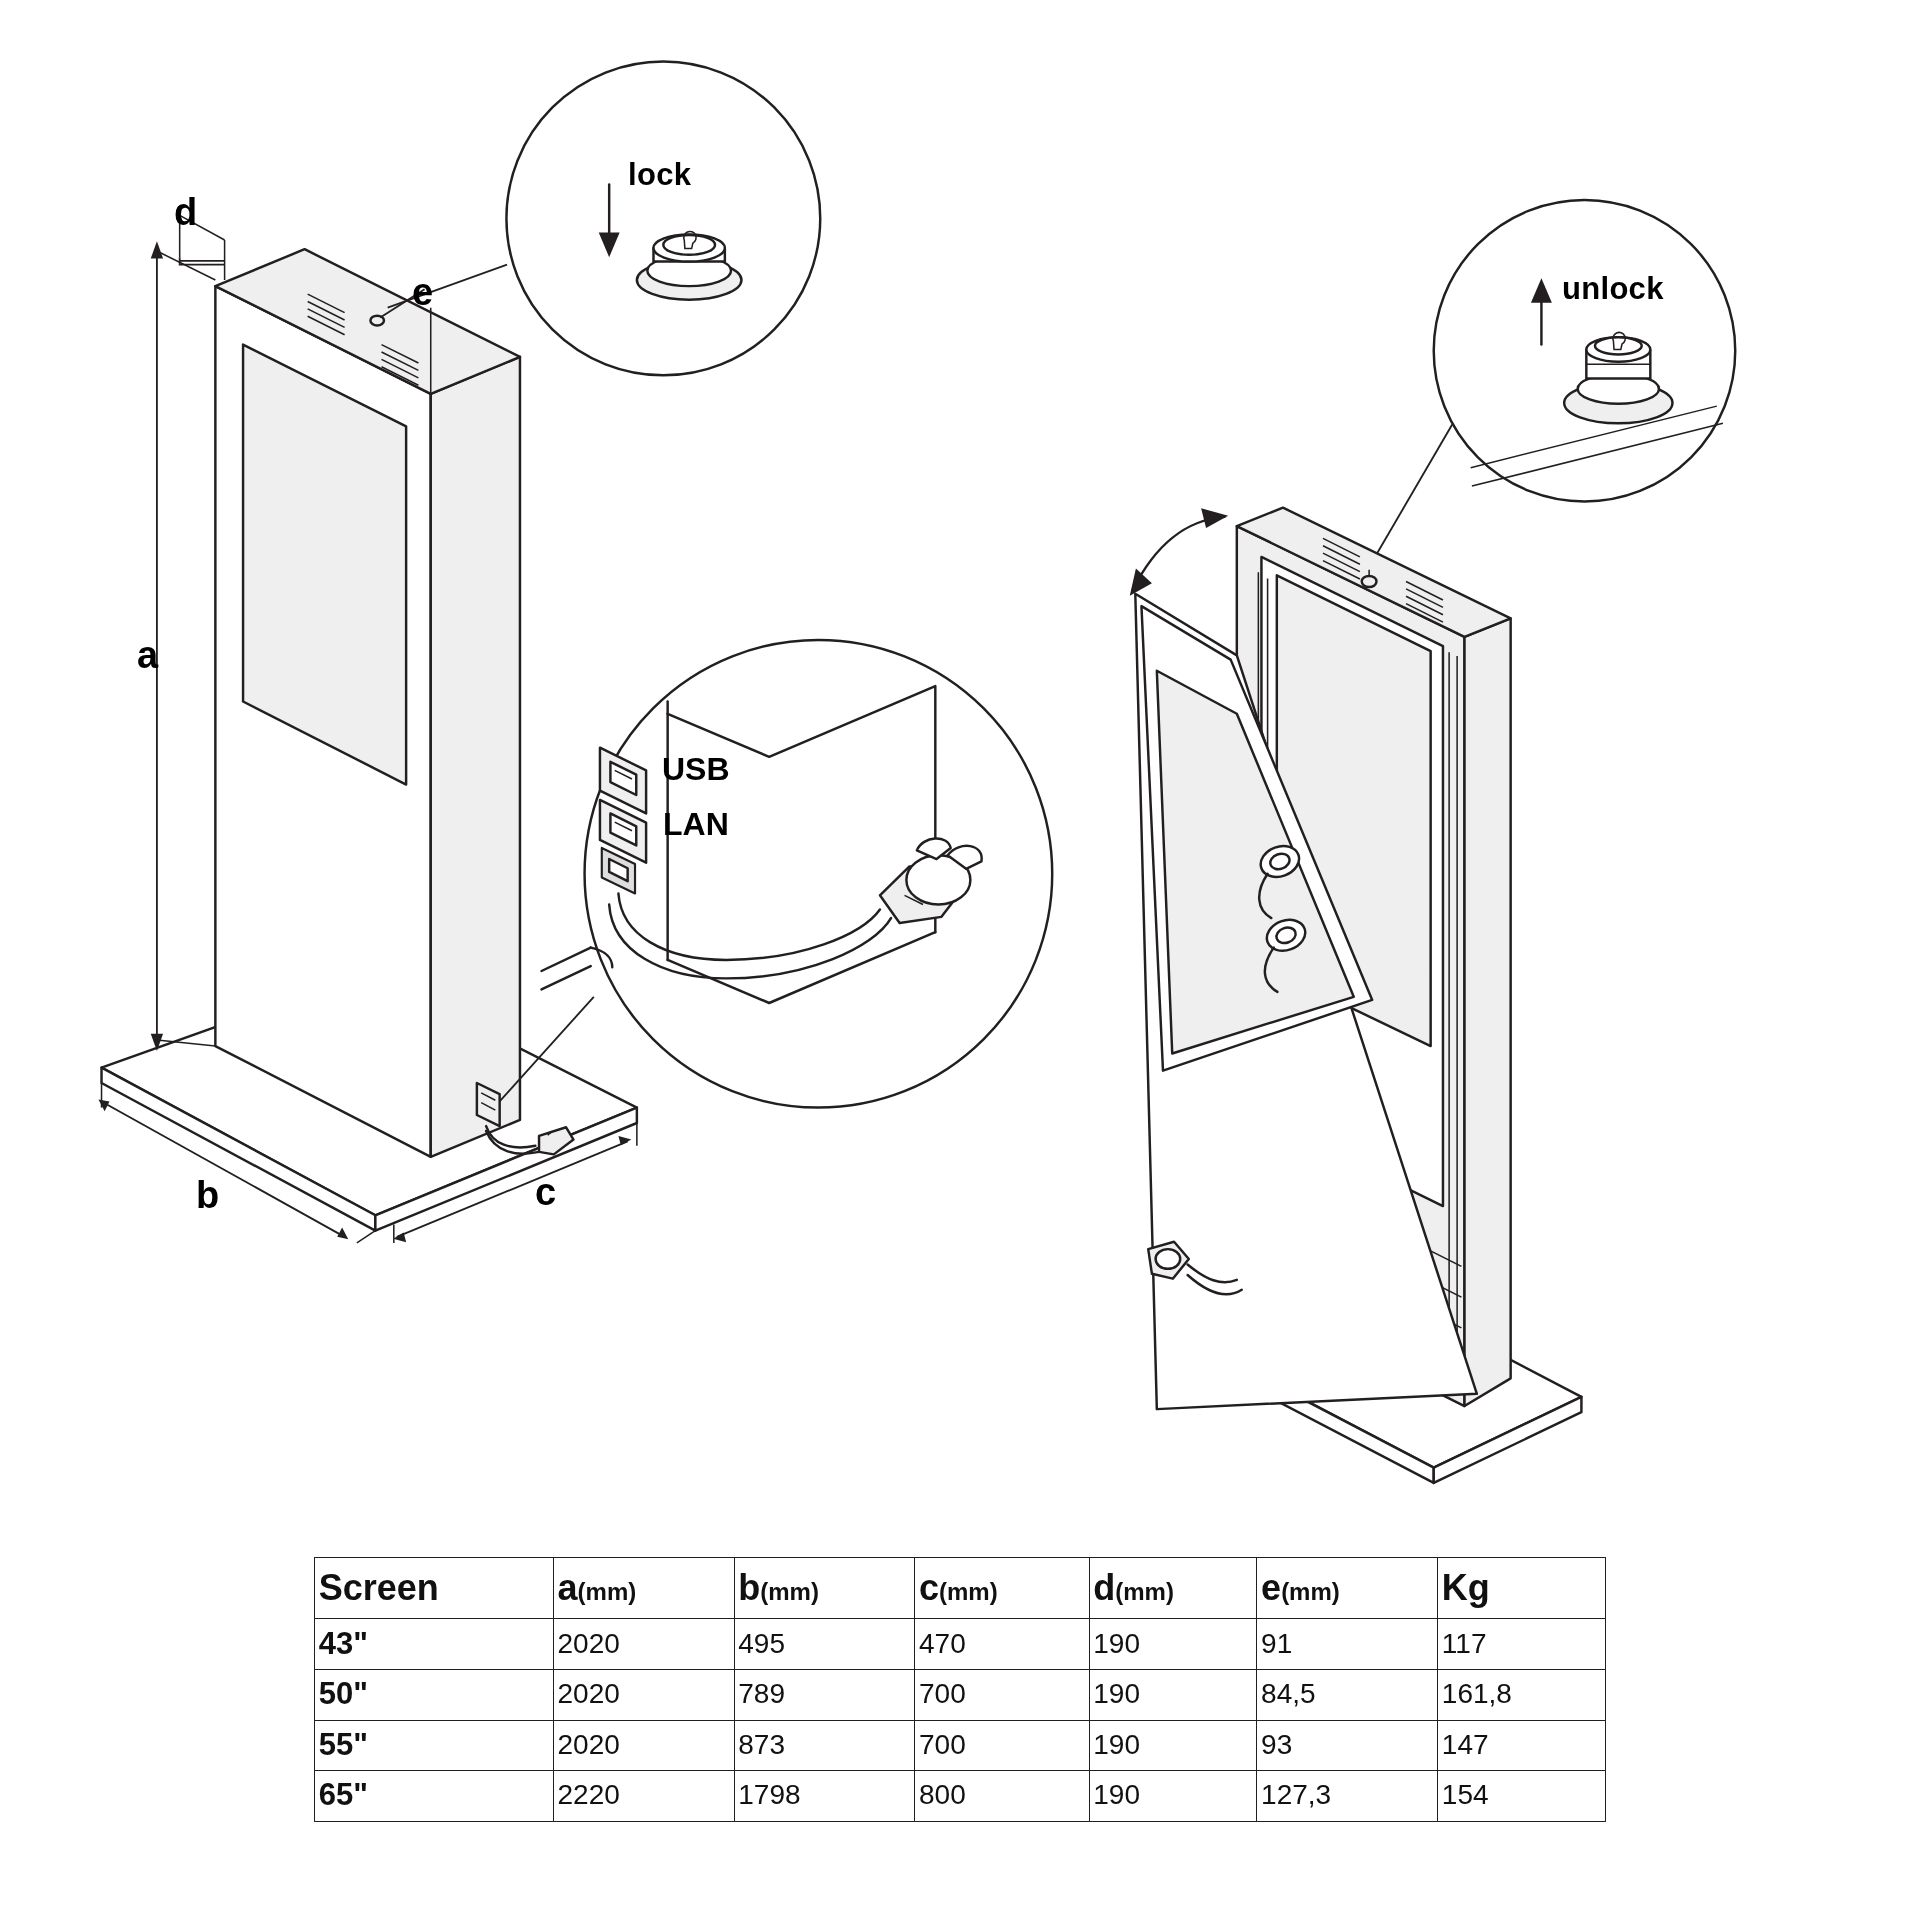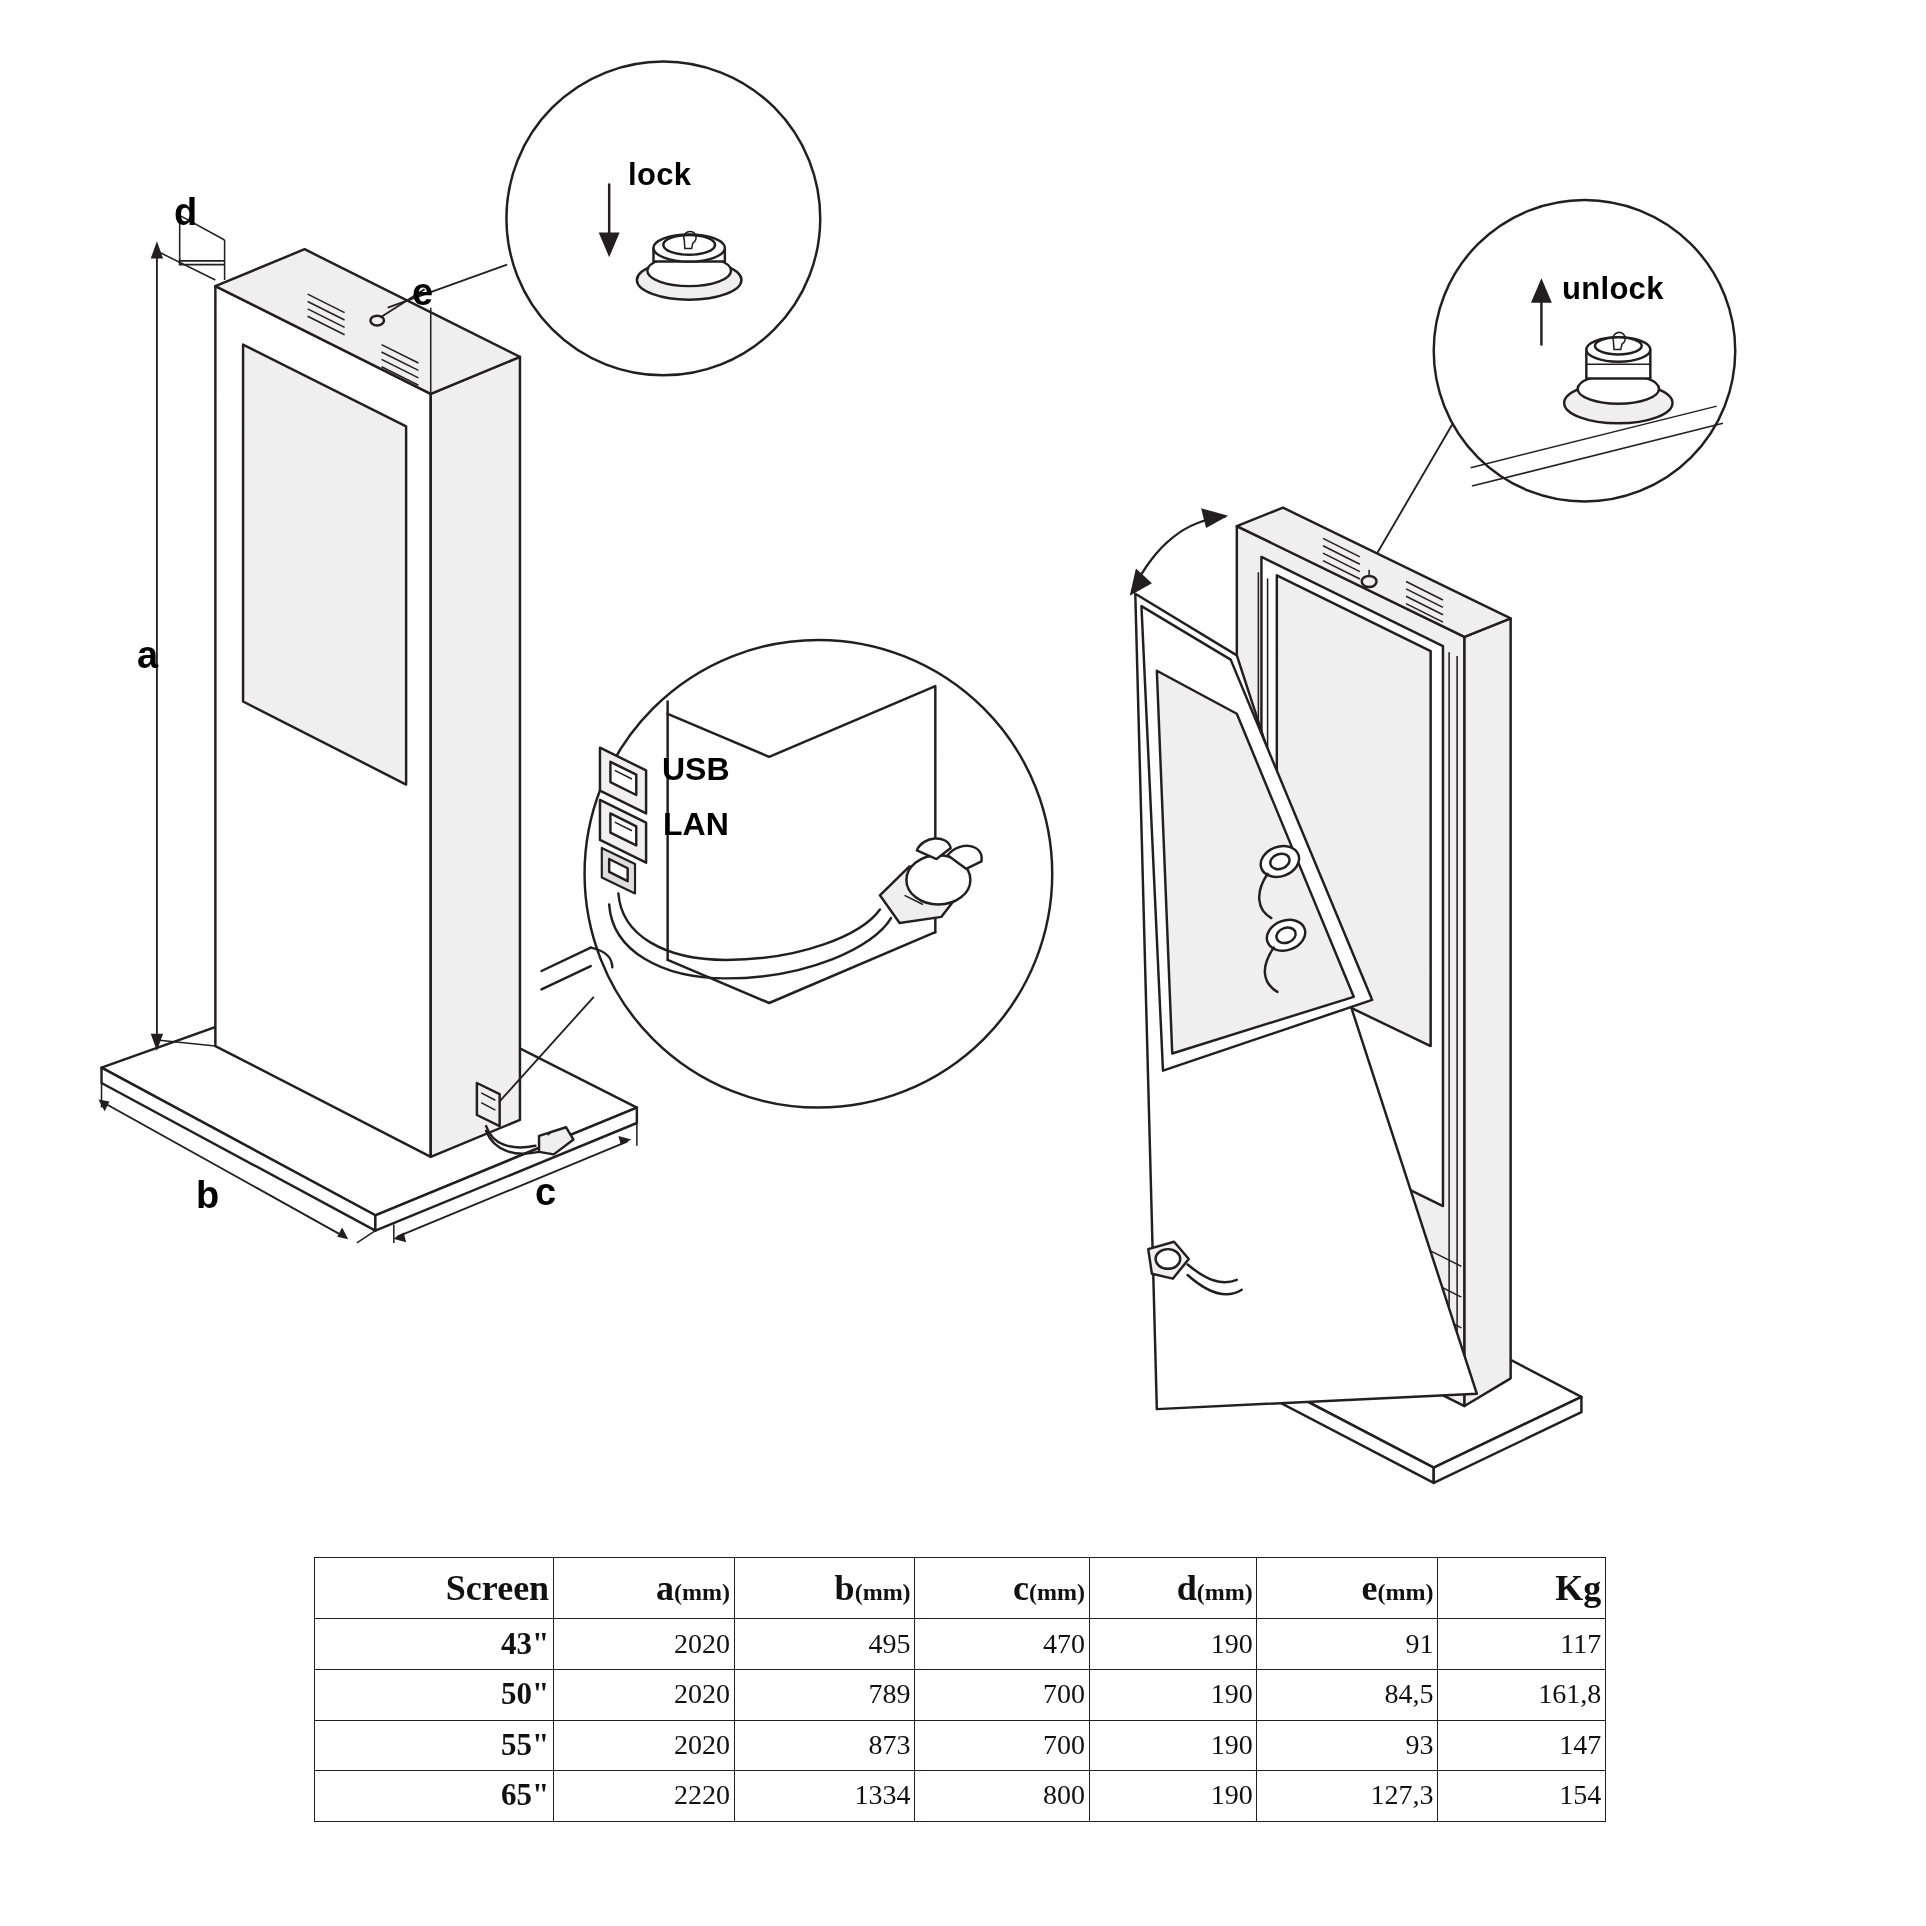--- a/index.html
+++ b/index.html
@@ -44,22 +44,22 @@
     top: 1557px;
     width: 1292px;
   }
   table.spec {
     border-collapse: collapse;
     width: 100%;
     background: #fff;
   }
   table.spec th, table.spec td {
     border: 1.8px solid #231f20;
-    text-align: right;
-    font-family: Liberation Serif, serif;
+    text-align: left;
+    font-family: Liberation Sans, sans-serif;
     color: #111;
   }
   table.spec th {
     font-size: 36px;
     font-weight: bold;
     padding: 8.6px 3.7px 9.8px 3.7px;
     vertical-align: middle;
   }
   table.spec th .unit {
     font-size: 24px;
@@ -387,21 +387,21 @@
           <td>2020</td>
           <td>873</td>
           <td>700</td>
           <td>190</td>
           <td>93</td>
           <td>147</td>
         </tr>
         <tr>
           <td class="screen-col">65"</td>
           <td>2220</td>
-          <td>1334</td>
+          <td>1798</td>
           <td>800</td>
           <td>190</td>
           <td>127,3</td>
           <td>154</td>
         </tr>
       </tbody>
     </table>
   </div>
 
 </div>

